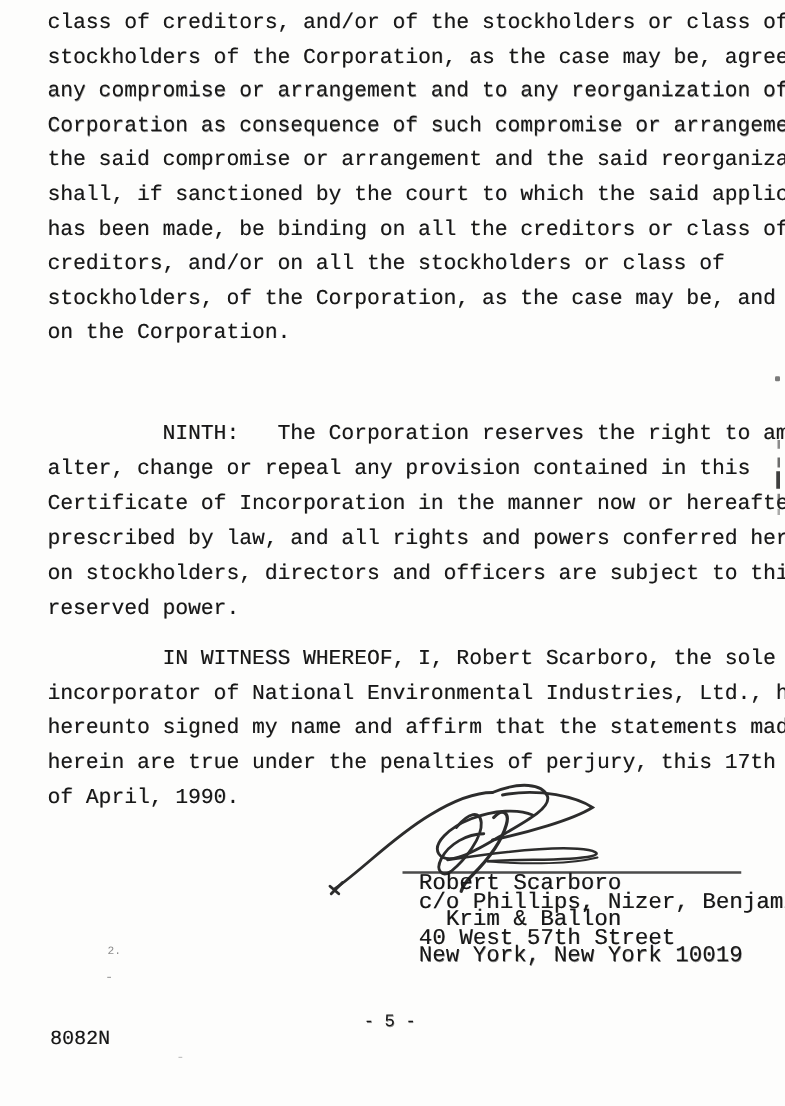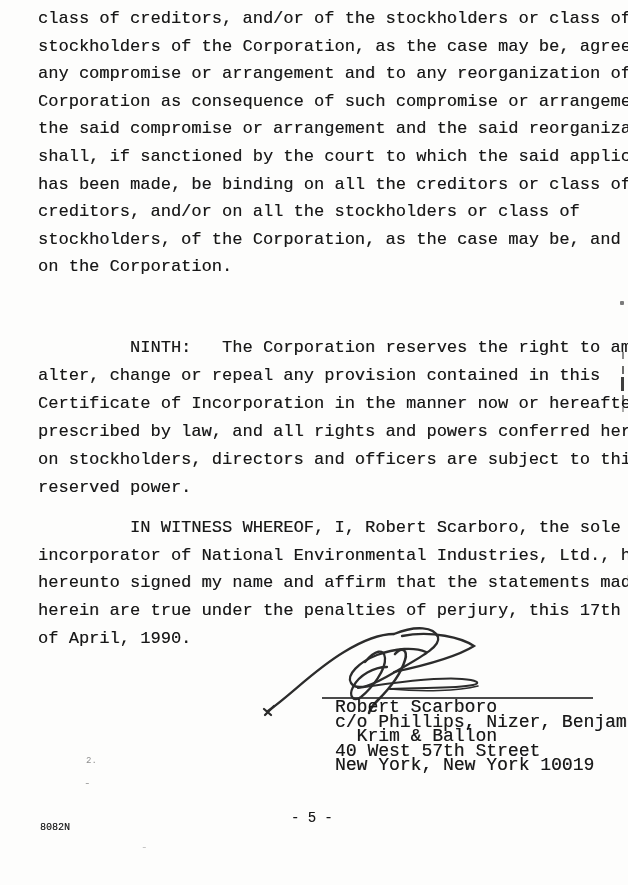--- a/index.html
+++ b/index.html
@@ -58,21 +58,21 @@
     left: 291px;
     top: 810px;
     font-size: 13.9px;
     white-space: pre;
     text-shadow: 0.35px 0.3px 0 rgba(25,25,25,0.5);
   }
   .doc-code {
     position: absolute;
     left: 40px;
     top: 822px;
-    font-size: 10px;
+    font-size: 16px;
     white-space: pre;
     text-shadow: 0.35px 0.3px 0 rgba(25,25,25,0.5);
   }
 
   
   .margin-mark-1 {
     position: absolute;
     left: 86px;
     top: 756px;
     font-size: 9px;

